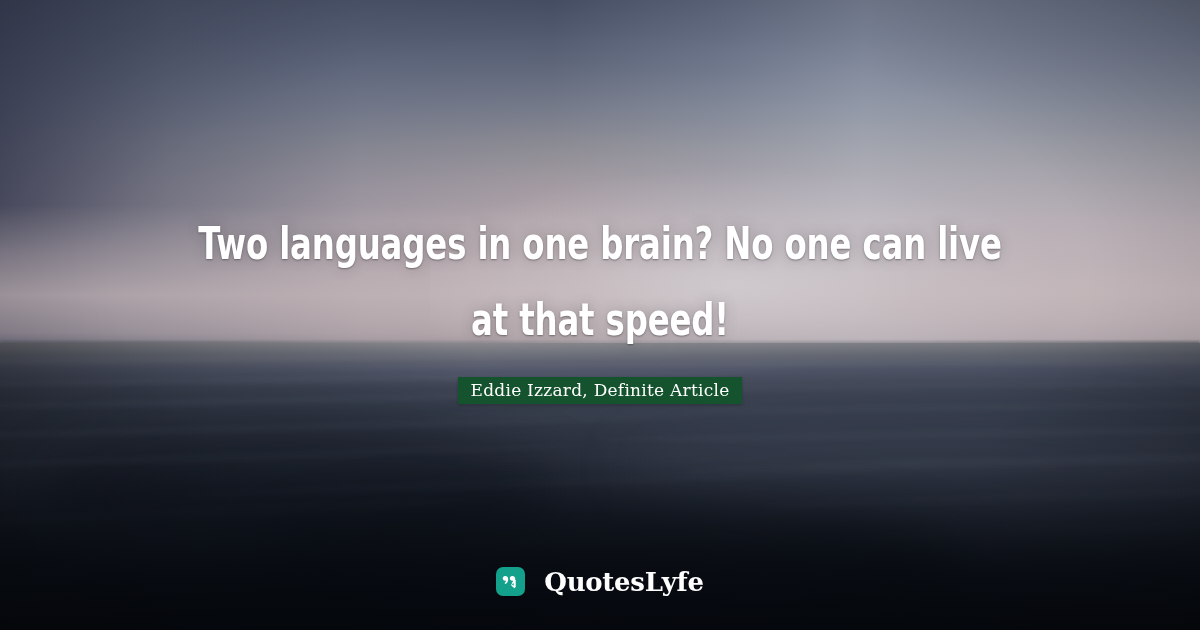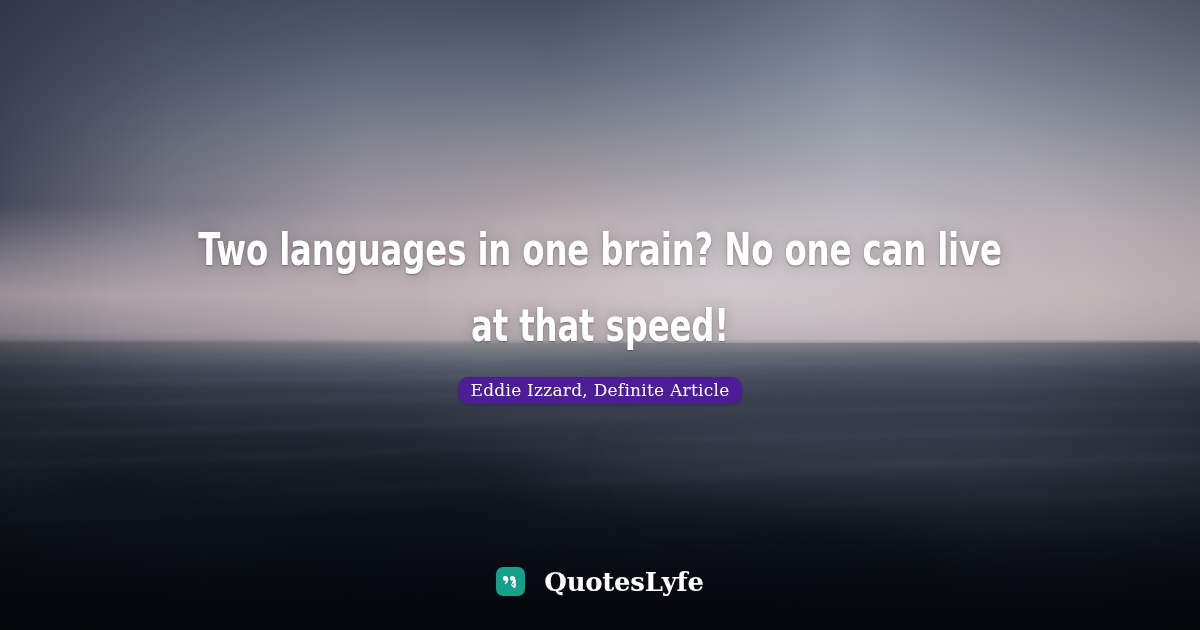--- a/index.html
+++ b/index.html
@@ -169,21 +169,21 @@
   }
 
   
   .content{
     position:absolute; inset:0; z-index:3;
   }
 
   
   .quote-block{
     position:absolute;
-    left:0; right:0; top:212px;
+    left:0; right:0; top:206px;
     text-align:center;
     padding:0 86px;
   }
   .quote-text{
     color:#ffffff;
     font-family:"DejaVu Sans Condensed","Liberation Sans Narrow","Liberation Sans", sans-serif;
     font-weight:700;
     font-size:45px;
     line-height:76px;
     letter-spacing:-0.2px;
@@ -196,31 +196,30 @@
   }
 
   
   .author-wrap{
     position:absolute;
     left:0; right:0; top:377px;
     text-align:center;
   }
   .author-badge{
     display:inline-block;
-    background:#4c1d95;
+    background:#14532d;
     color:#ffffff;
     padding:3px 13px 4px;
     font-family:"DejaVu Serif","Liberation Serif", serif;
     font-size:17px;
     font-weight:400;
     letter-spacing:0.25px;
     line-height:20px;
     white-space:nowrap;
     box-shadow:0 1px 3px rgba(0,0,0,0.22);
-    border-radius:11px;
   }
 
   
   .footer-logo{
     position:absolute;
     left:0; right:0; bottom:34px;
     display:flex;
     align-items:center;
     justify-content:center;
     gap:19px;

